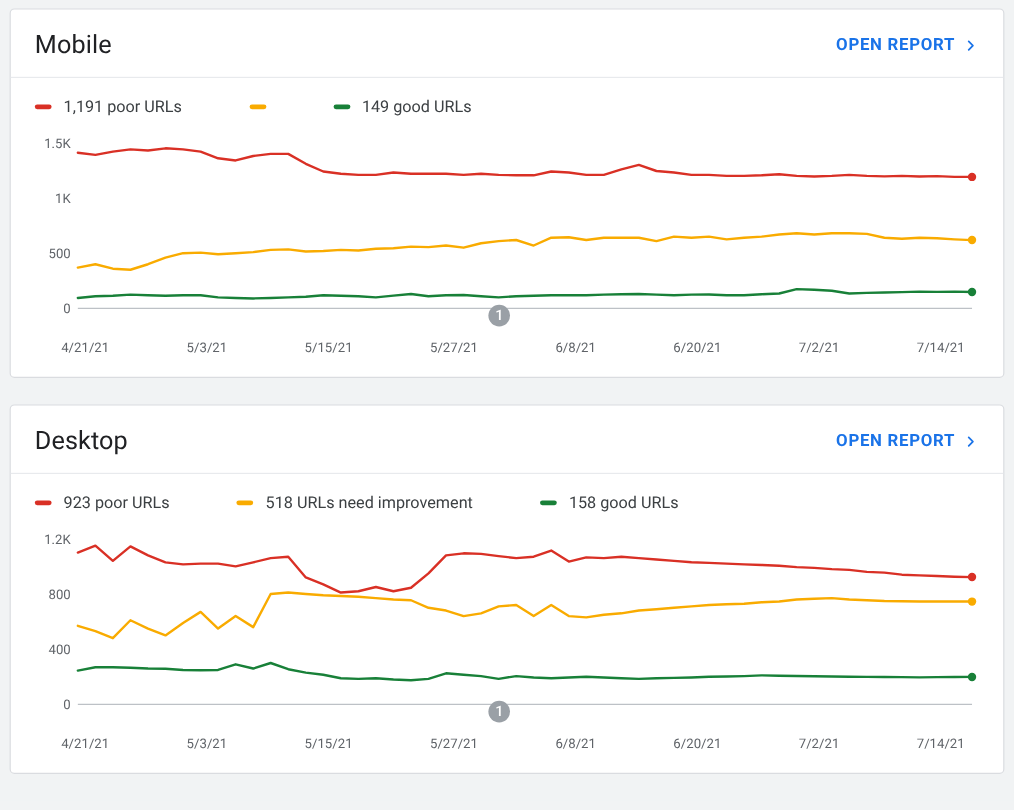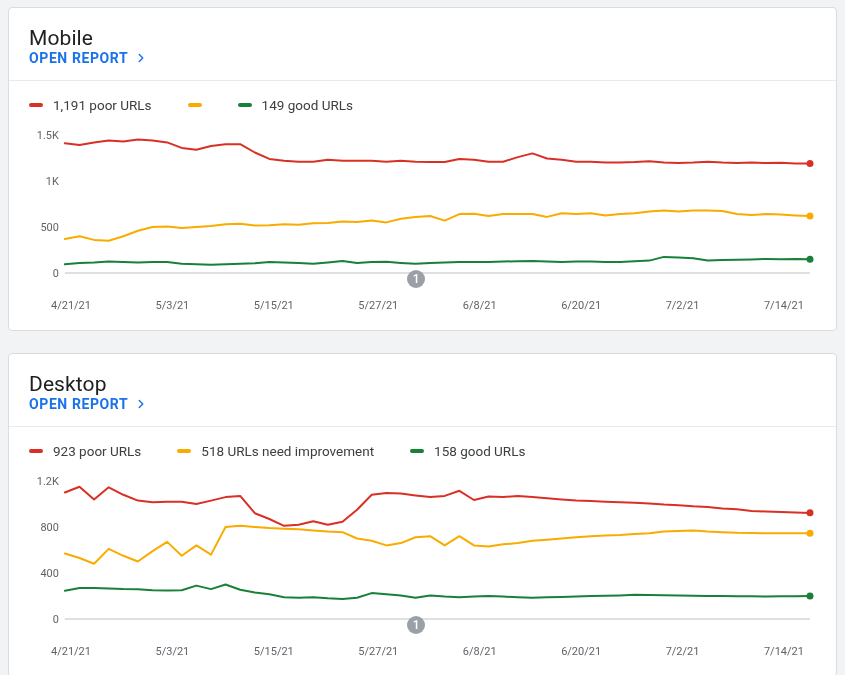--- a/index.html
+++ b/index.html
@@ -15,23 +15,23 @@
   }
   .card {
     background: #fff;
     border: 1px solid #dadce0;
     border-radius: 4px;
     margin: 6px 8px 22px 8px;
     box-shadow: 0 0 0 rgba(0,0,0,0);
   }
   .card-header {
     display: flex;
+    align-items: center;
     justify-content: space-between;
     padding: 18px 20px 14px 20px;
-    flex-direction: column;
   }
   .card-title {
     font-size: 21px;
     font-weight: 400;
     letter-spacing: 0.1px;
     color: #202124;
   }
   .open-report {
     display: inline-flex;
     align-items: center;
@@ -44,21 +44,21 @@
     user-select: none;
   }
   .open-report svg { display:block; }
   .divider {
     border: none;
     border-top: 1px solid #e8eaed;
     margin: 0;
   }
   .legend {
     display: flex;
-    gap: 36px;
+    gap: 56px;
     padding: 16px 20px 8px 20px;
     font-size: 13.5px;
     color: #3c4043;
     flex-wrap: wrap;
   }
   .legend-item {
     display: inline-flex;
     align-items: center;
     gap: 10px;
   }

